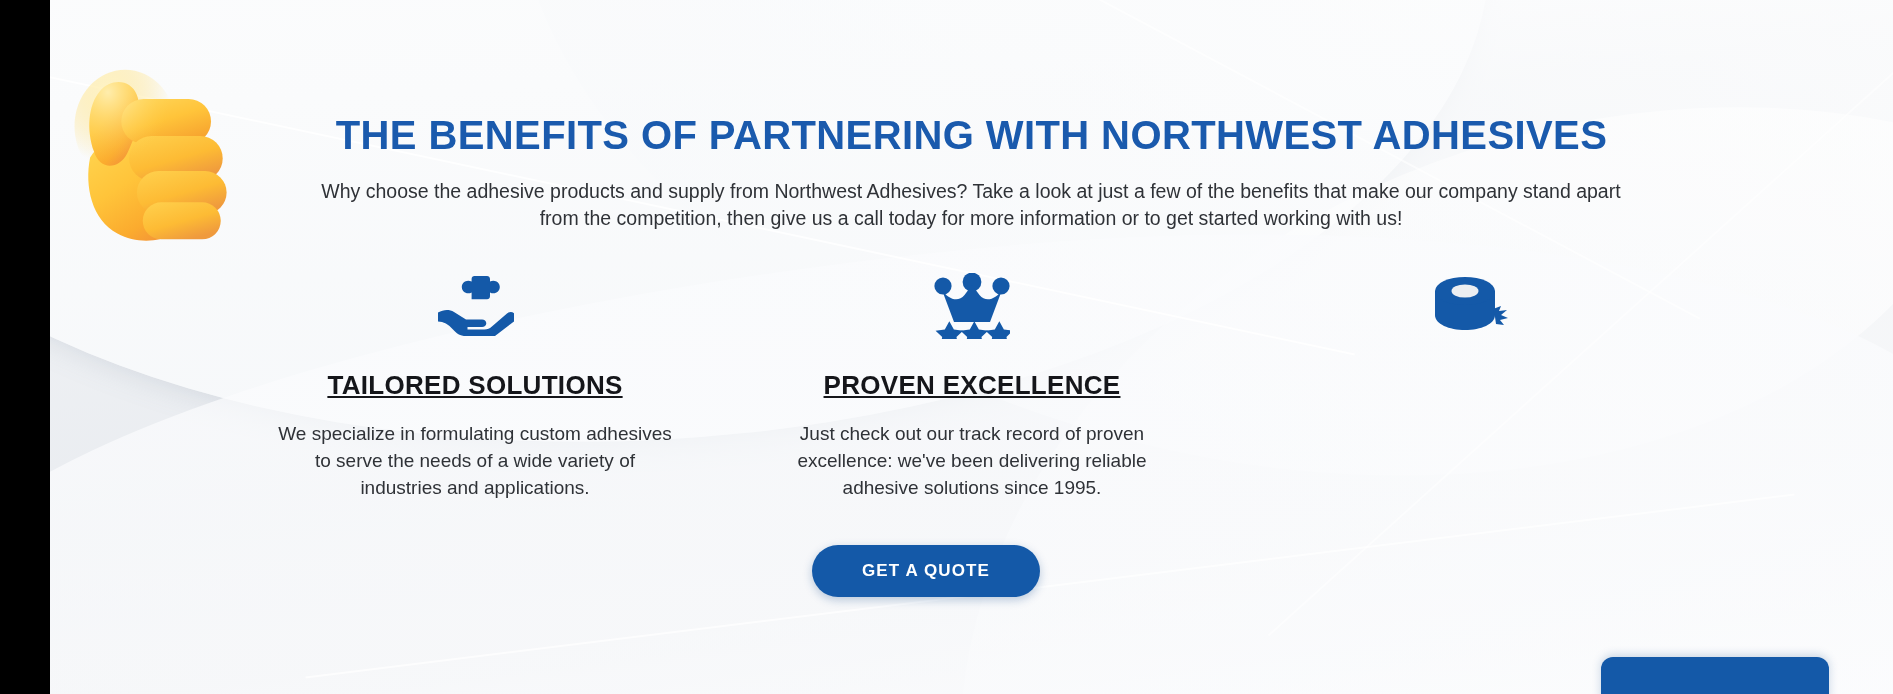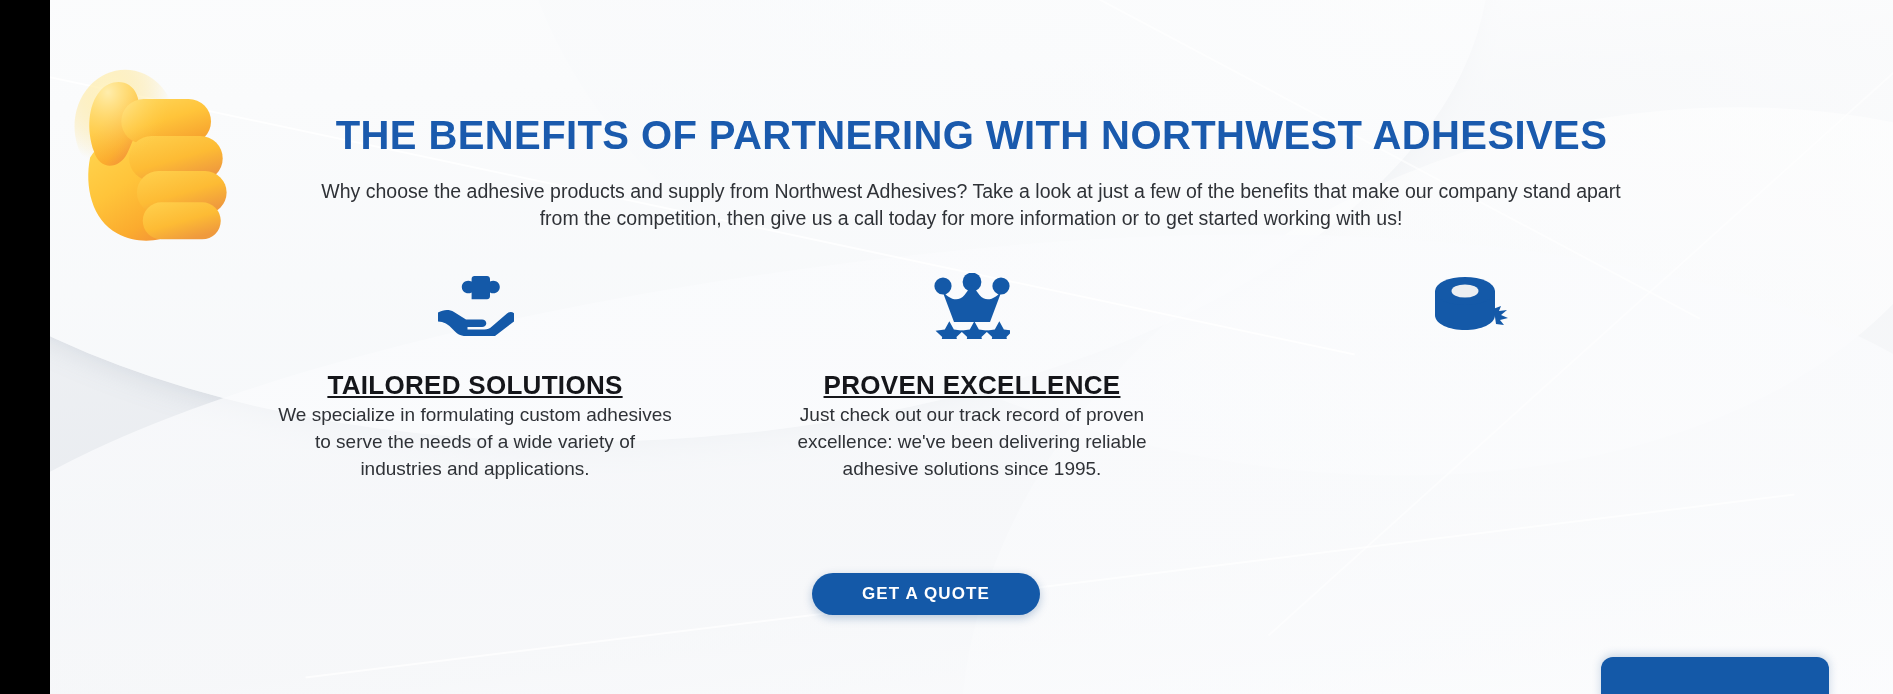--- a/index.html
+++ b/index.html
@@ -150,46 +150,46 @@
   }
   .feature-title {
     margin-top: 26px;
     font-size: 26px;
     font-weight: 700;
     letter-spacing: 0.3px;
     color: #15161a;
     text-decoration: underline;
   }
   .feature-text {
+    margin-top: 19px;
     font-size: 19px;
     line-height: 27px;
     color: #2f3237;
   }
   .feature:nth-child(1) .feature-text { padding: 0 8px; }
   .feature:nth-child(2) .feature-text { padding: 0 28px; }
   .feature:nth-child(3) .feature-text { padding: 0 4px; }
 
   
   #cta-button {
     position: absolute;
     left: 762px;
     top: 545px;
     width: 228px;
-    height: 42px;
+    height: 52px;
     border: none;
     border-radius: 26px;
     background: #1459a8;
     color: #ffffff;
     font-family: "Liberation Sans", sans-serif;
     font-size: 17px;
     font-weight: 700;
     letter-spacing: 1.1px;
     cursor: pointer;
     box-shadow: 0 3px 10px rgba(18,72,138,0.28);
-    margin-top: 28px;
   }
 
   
   #chat-widget {
     position: absolute;
     left: 1551px;
     top: 657px;
     width: 228px;
     height: 52px;
     border-radius: 12px;

